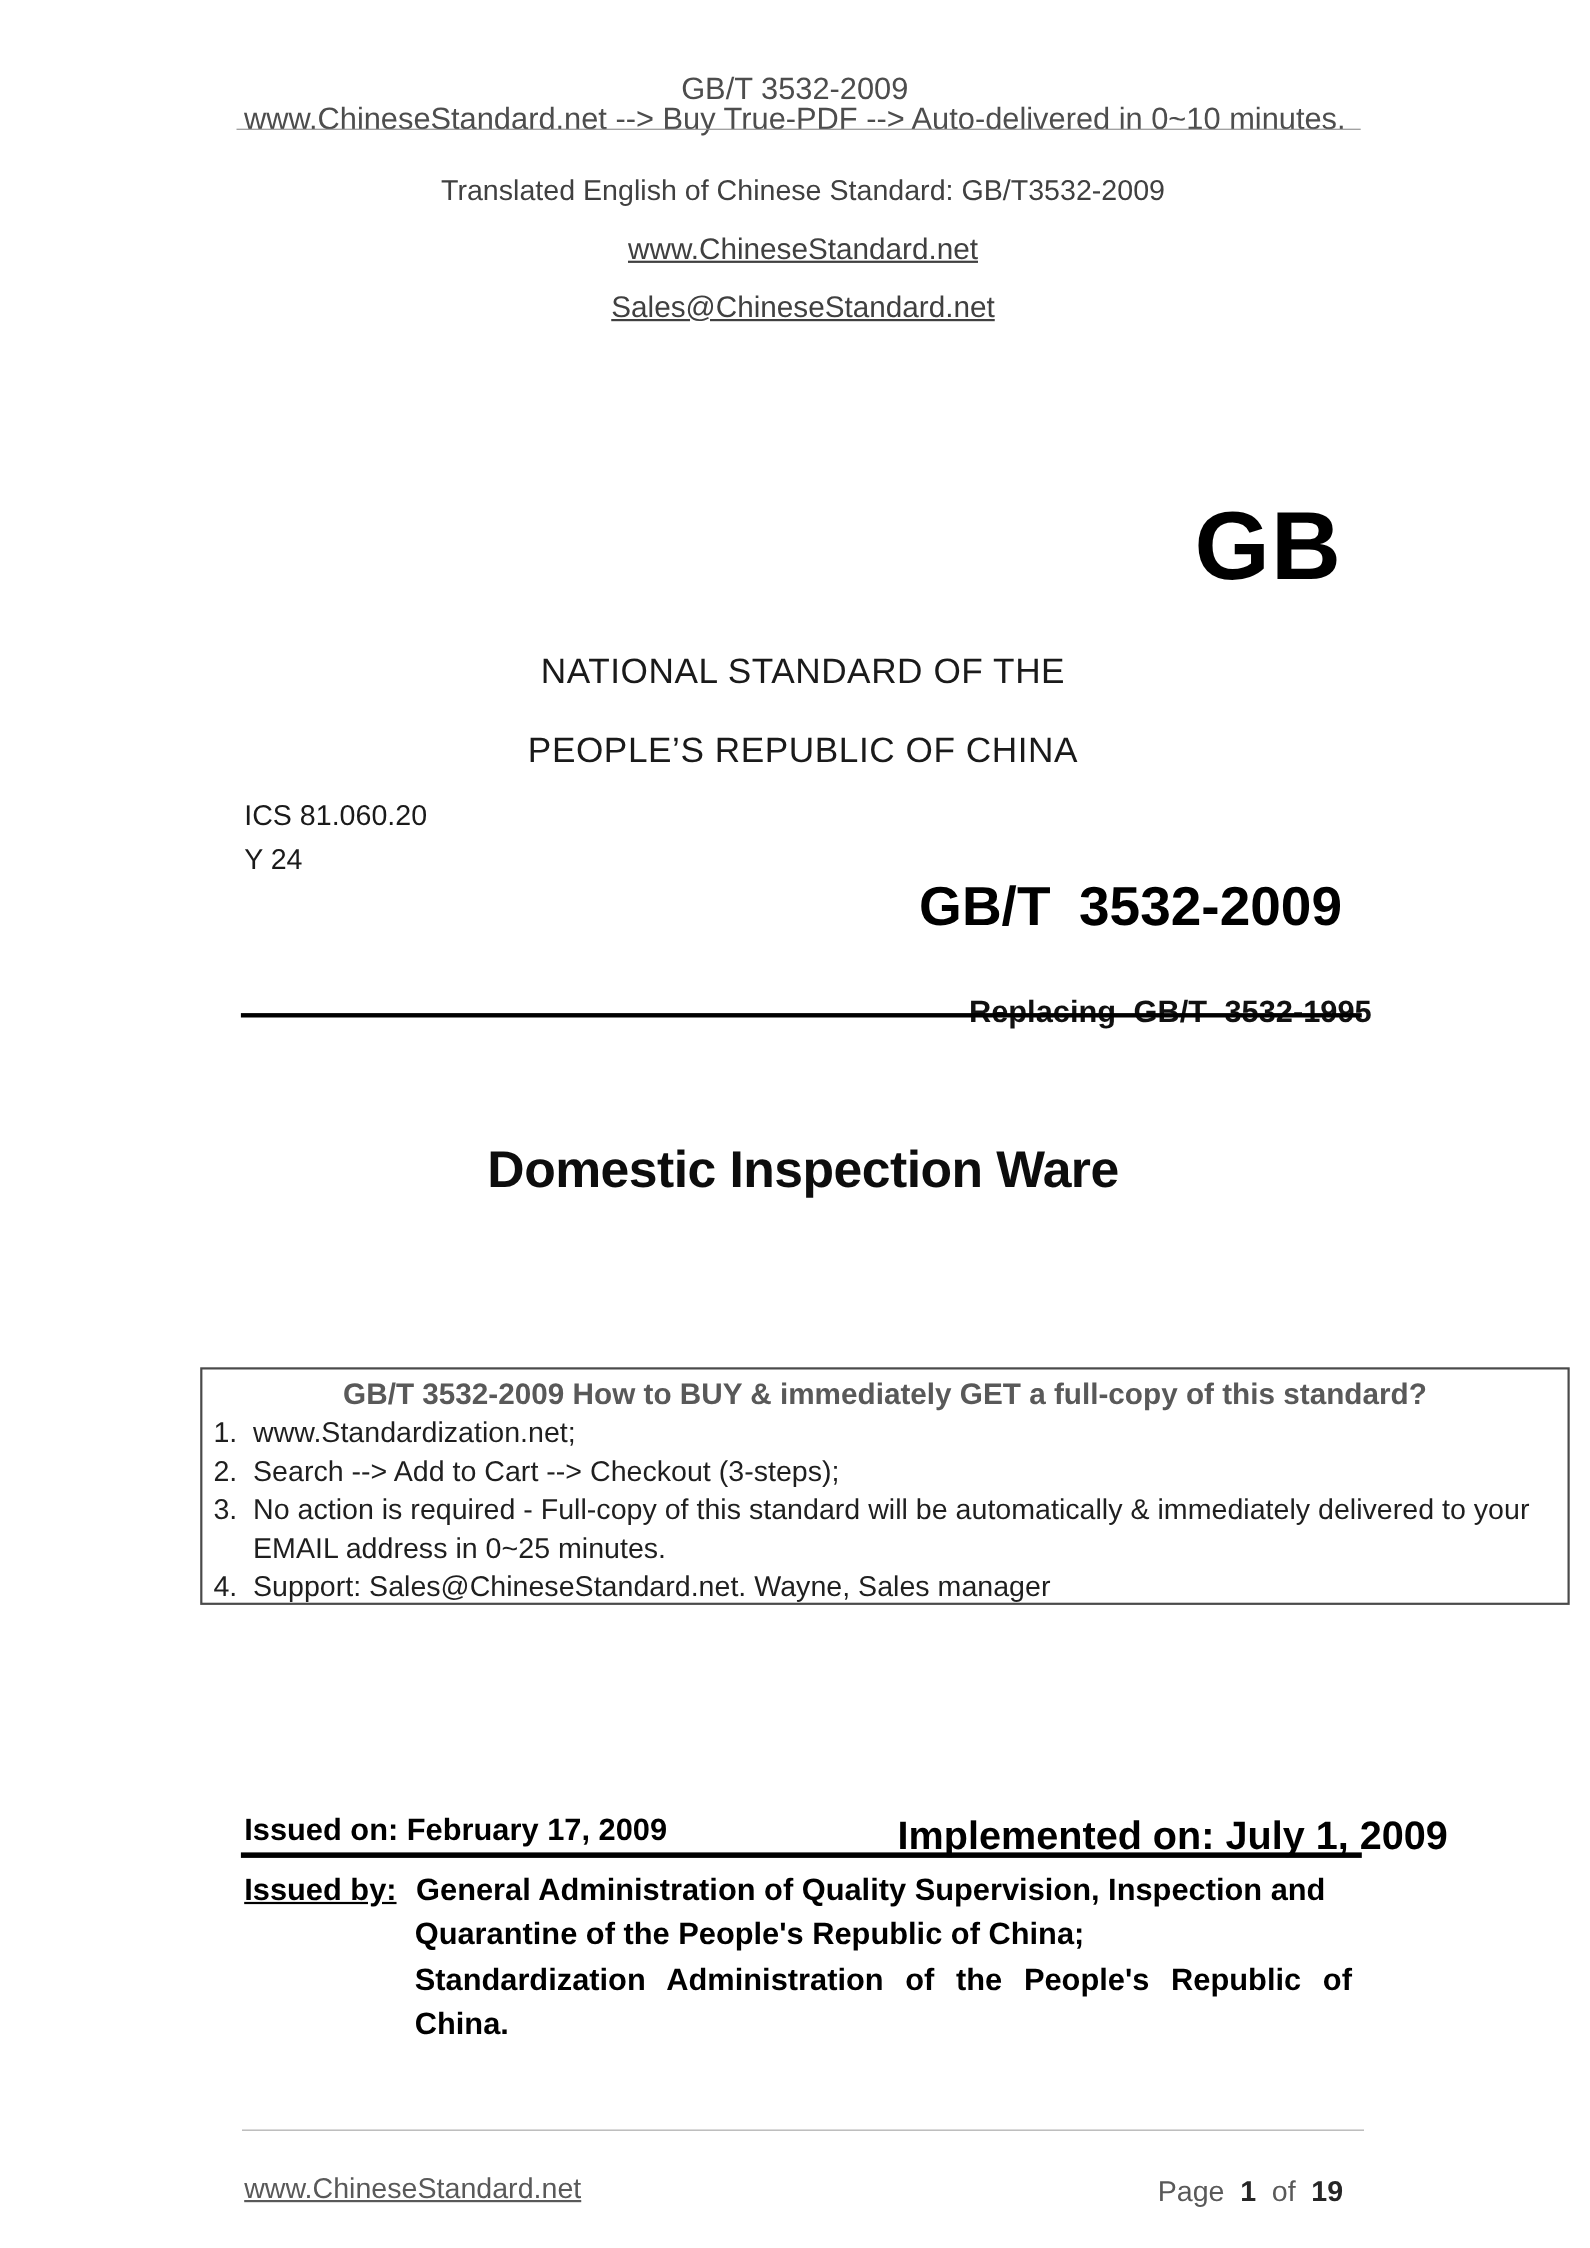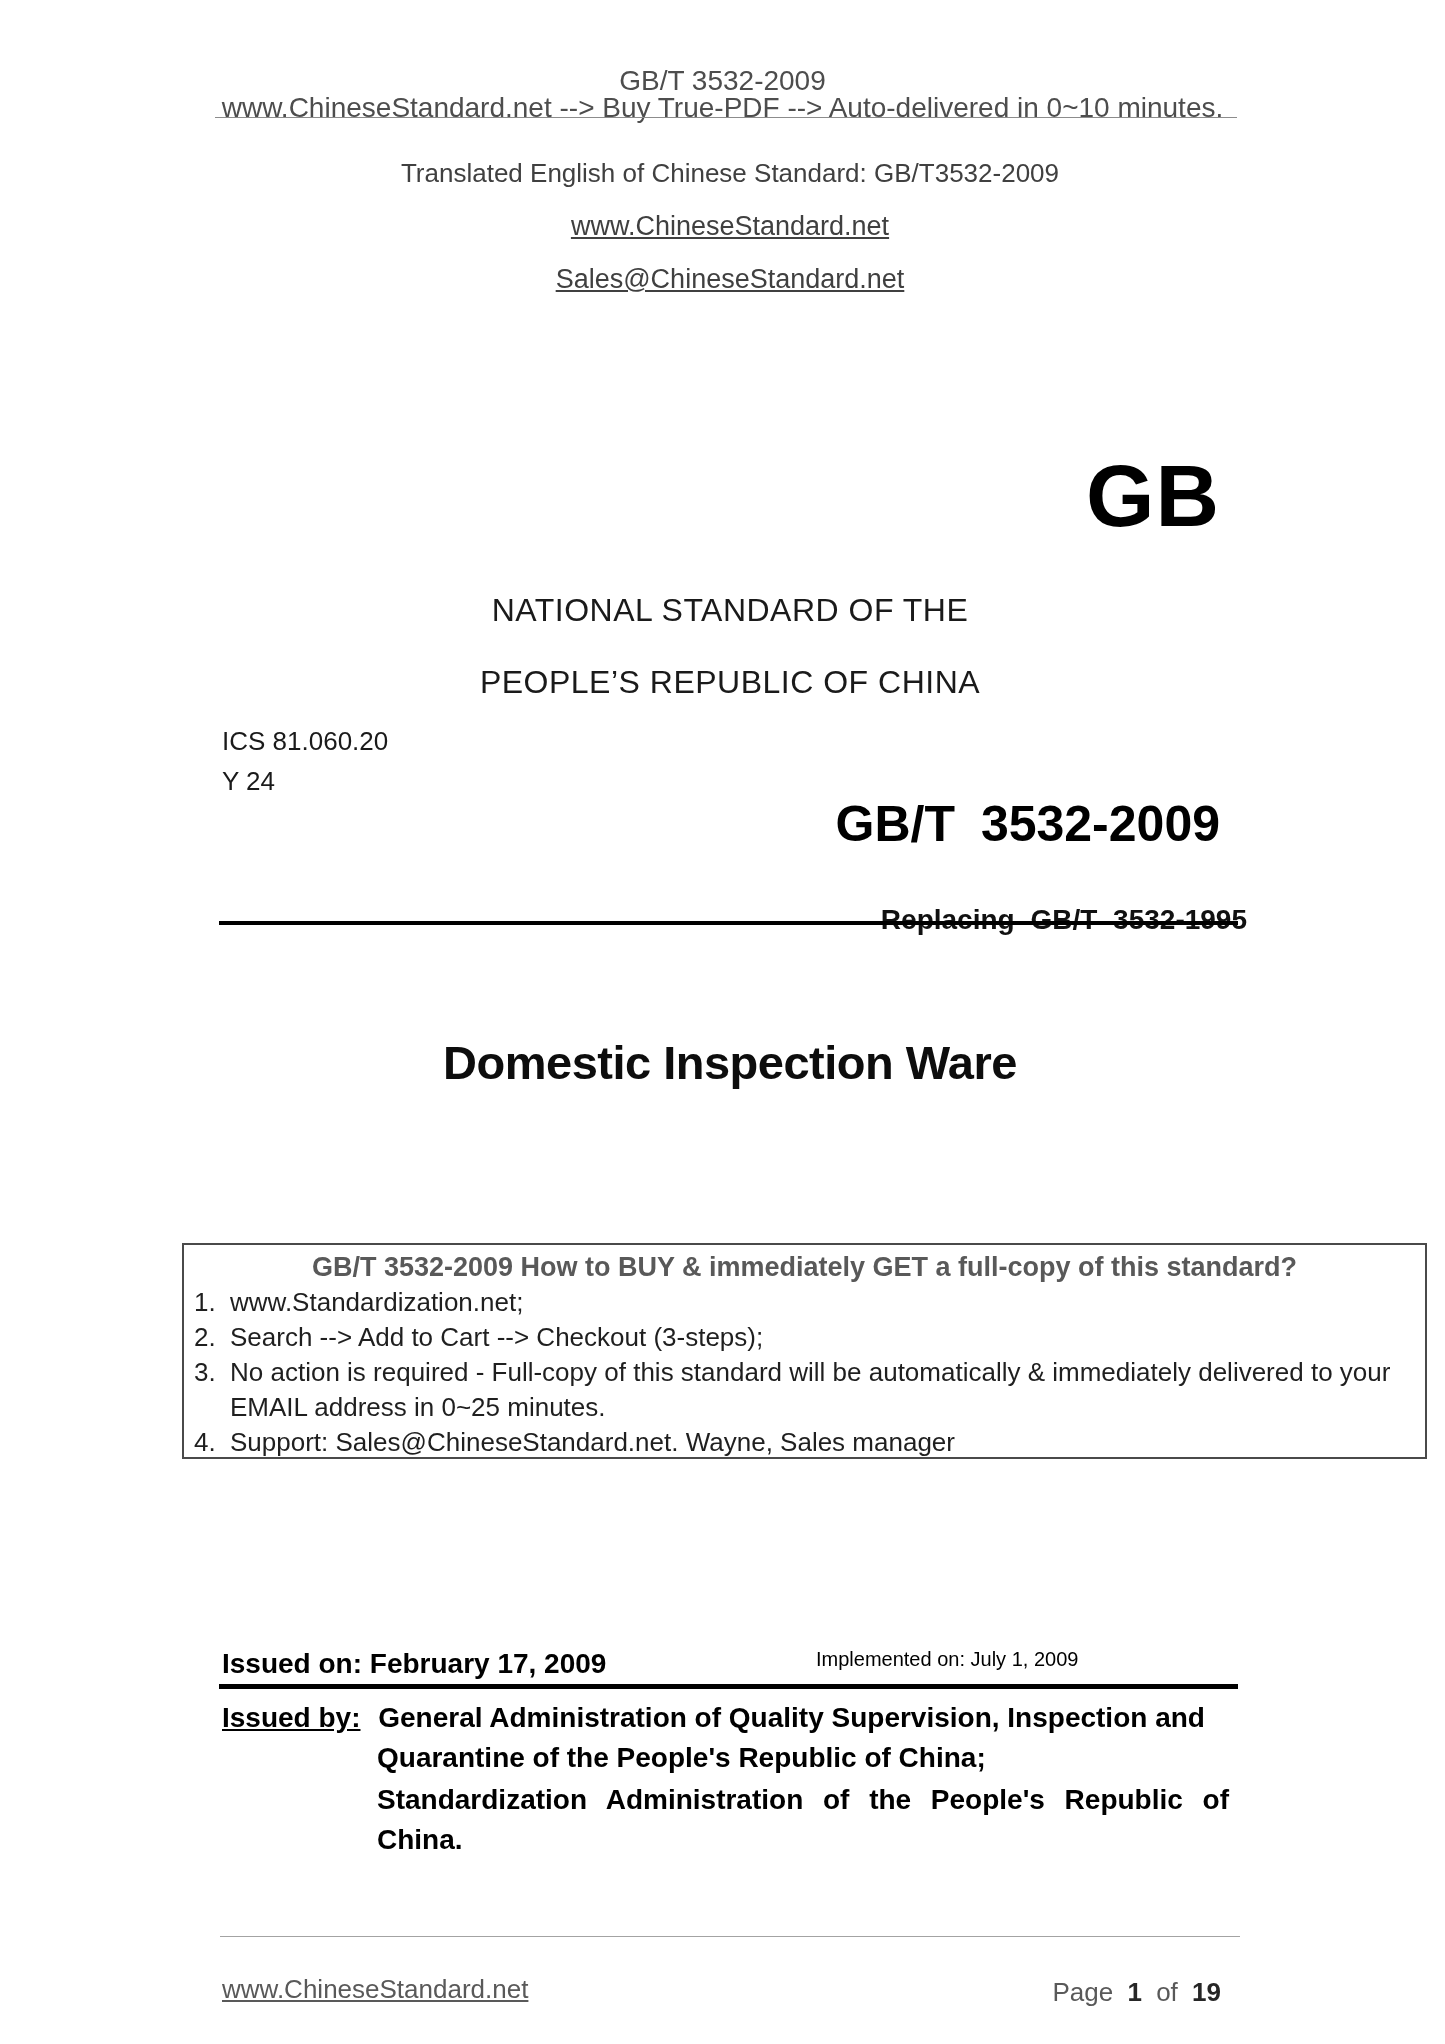--- a/index.html
+++ b/index.html
@@ -50,21 +50,21 @@
              background: #ffffff; margin-left: 37px; }
   .box-title { margin-top: 5px; text-align: center; font-size: 27px;
                font-weight: bold; color: #595959; line-height: 34px; }
   .box-list { margin-top: 1px; }
   .box-item { display: flex; font-size: 26px; color: #1f1f1f; line-height: 35px; }
   .box-item .num { flex: 0 0 36px; padding-left: 10px; }
   .box-item .txt { flex: 1 1 auto; padding-right: 14px; }
 
   
   .issued-on    { top: 1648px; left: 222px; font-size: 28px; font-weight: bold; color: #000; }
-  .implemented  { top: 1648px; left: 816px; font-size: 20px; font-weight: normal; color: #000; }
+  .implemented  { top: 1648px; left: 816px; font-size: 36px; font-weight: bold; color: #000; }
   .rule-thick2  { top: 1684px; left: 219px; width: 1019px; height: 5px; background: #000; }
   .ib { font-size: 28px; font-weight: bold; color: #000; }
   .ib-line1 { top: 1702px; left: 222px; }
   .ib-label { margin-right: 10px; text-decoration: underline; }
   .ib-line2 { top: 1742px; left: 377px; }
   .ib-line3 { top: 1784px; left: 377px; width: 852px; text-align: justify;
               text-align-last: justify; }
   .ib-line4 { top: 1824px; left: 377px; }
 
   

